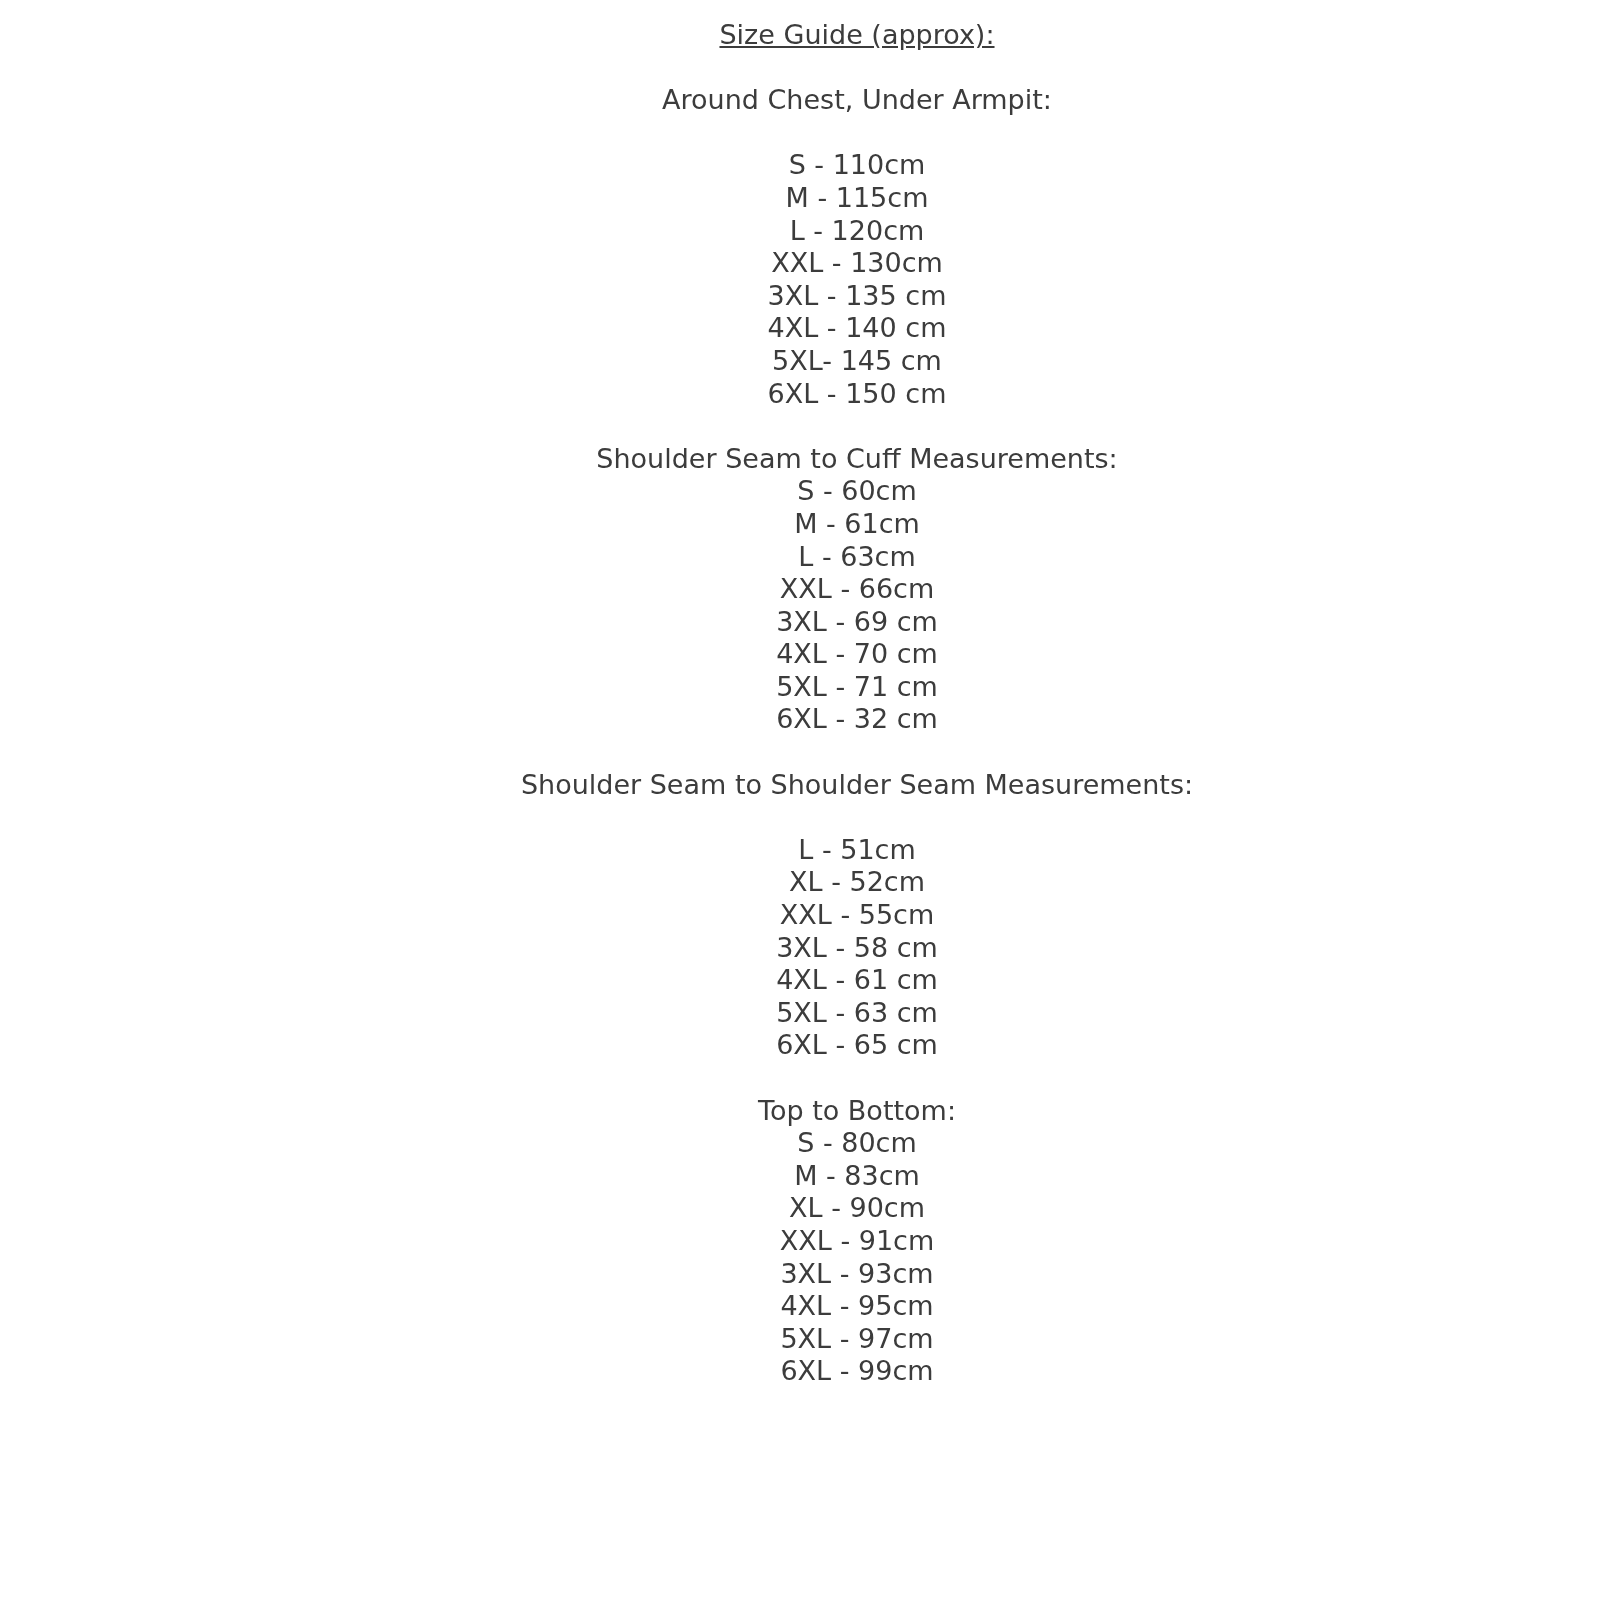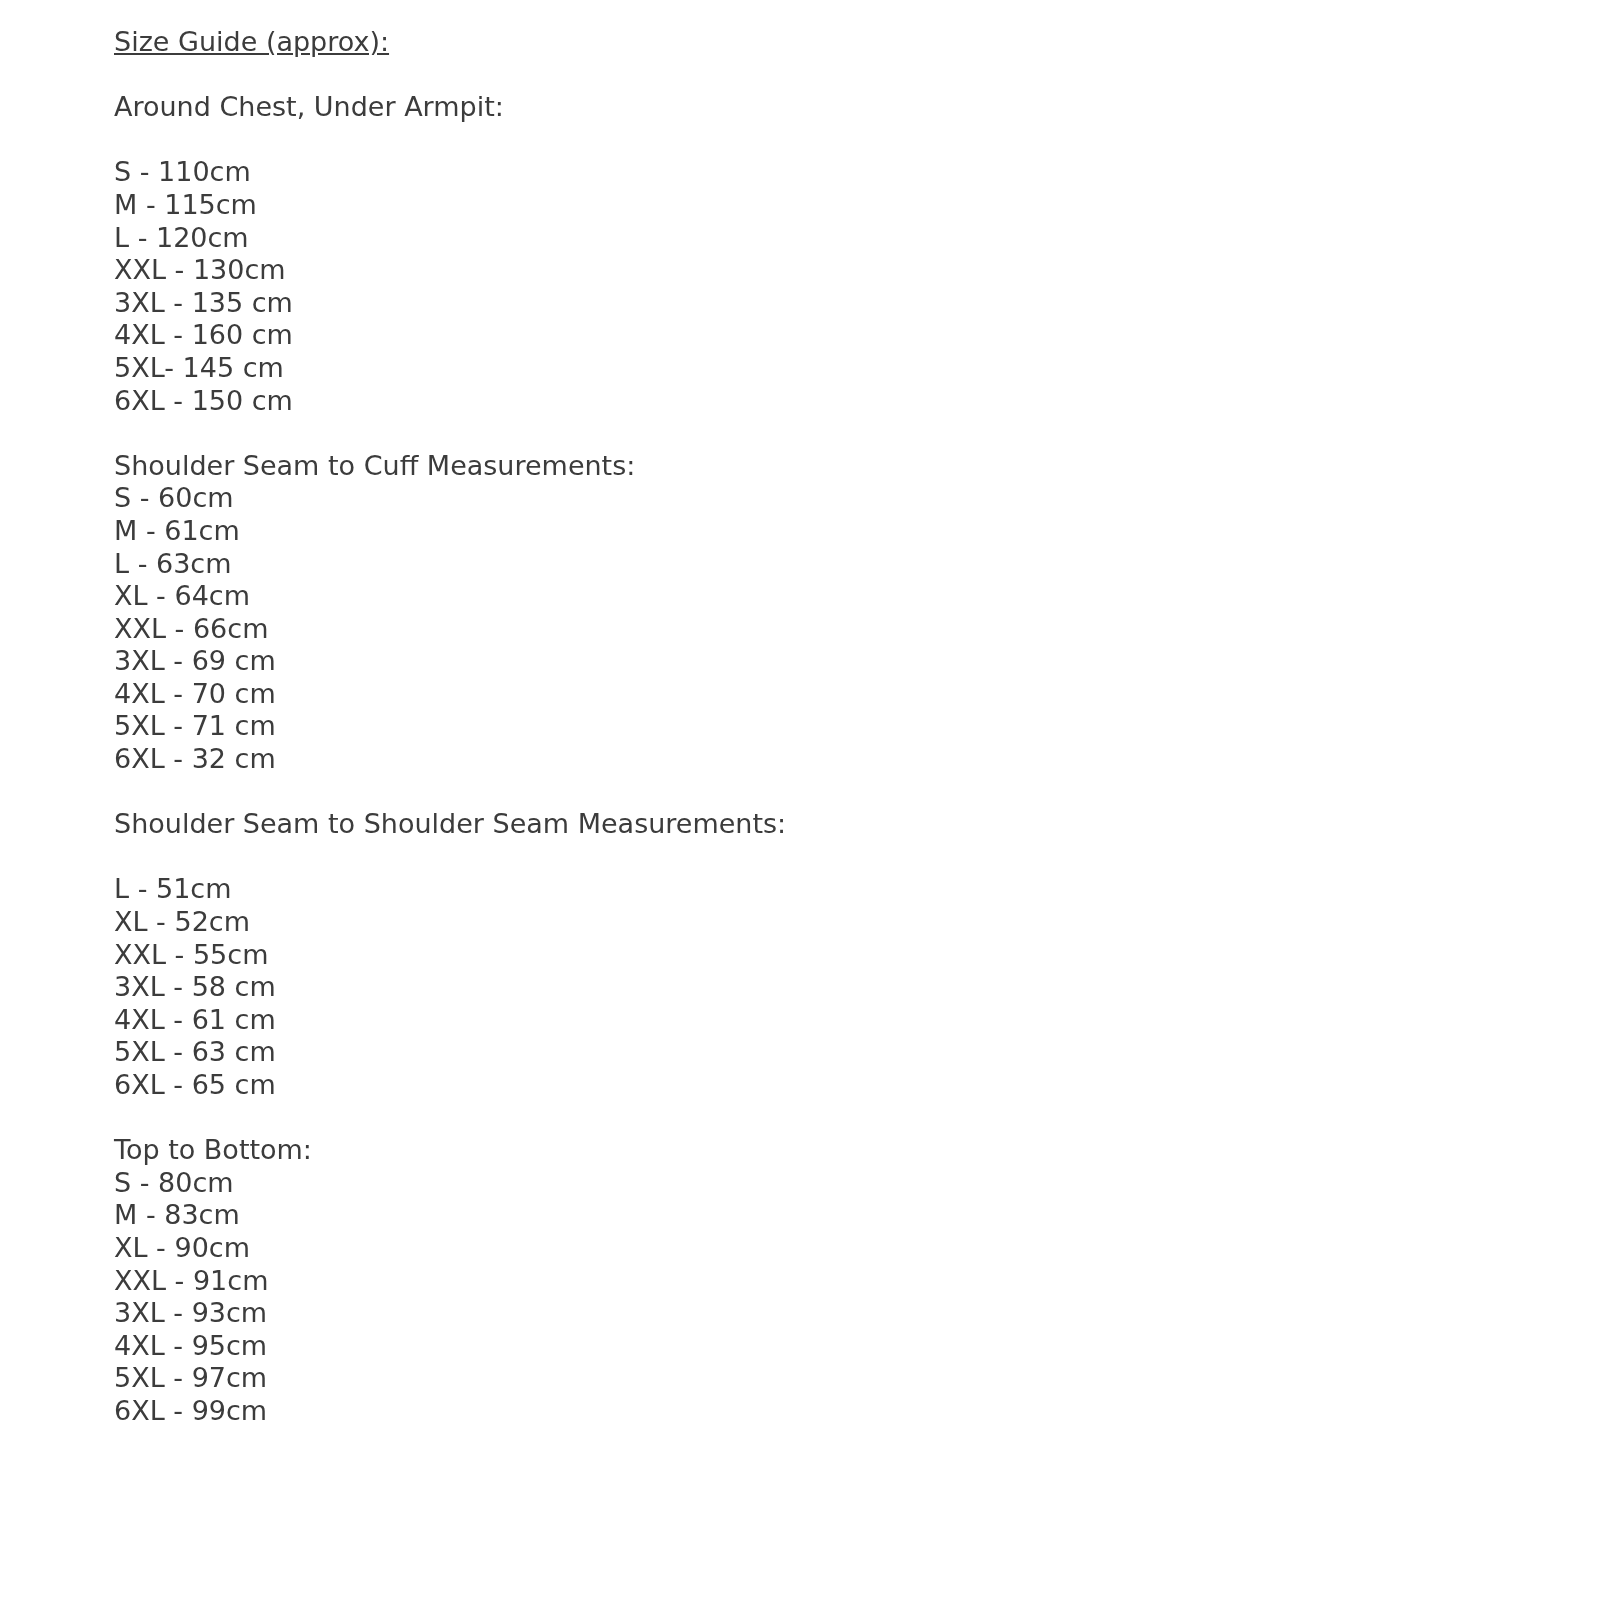--- a/index.html
+++ b/index.html
@@ -11,21 +11,22 @@
     width: 1600px;
     height: 1600px;
     font-family: "DejaVu Sans", "Liberation Sans", sans-serif;
     font-size: 27px;
     line-height: 32.6px;
     color: #3c3c3c;
     overflow: hidden;
   }
   .doc {
     margin-left: 114px;
-    padding-top: 26px;
+    padding-top: 19px;
+    text-align: center;
   }
   .line {
     min-height: 32.6px;
     white-space: pre;
   }
   .title span {
     text-decoration: underline;
   }
 </style>
 </head>
@@ -36,30 +37,29 @@
   <div class="line title"><span>Size Guide (approx):</span></div>
   <div class="line blank"></div>
 
   <div class="line heading">Around Chest, Under Armpit:</div>
   <div class="line blank"></div>
   <div class="line">S - 110cm</div>
   <div class="line">M - 115cm</div>
   <div class="line">L - 120cm</div>
   <div class="line">XXL - 130cm</div>
   <div class="line">3XL - 135 cm</div>
-  <div class="line">4XL - 160 cm</div>
+  <div class="line">4XL - 140 cm</div>
   <div class="line">5XL- 145 cm</div>
   <div class="line">6XL - 150 cm</div>
   <div class="line blank"></div>
 
   <div class="line heading">Shoulder Seam to Cuff Measurements:</div>
   <div class="line">S - 60cm</div>
   <div class="line">M - 61cm</div>
   <div class="line">L - 63cm</div>
-  <div class="line">XL - 64cm</div>
   <div class="line">XXL - 66cm</div>
   <div class="line">3XL - 69 cm</div>
   <div class="line">4XL - 70 cm</div>
   <div class="line">5XL - 71 cm</div>
   <div class="line">6XL - 32 cm</div>
   <div class="line blank"></div>
 
   <div class="line heading">Shoulder Seam to Shoulder Seam Measurements:</div>
   <div class="line blank"></div>
   <div class="line">L - 51cm</div>

